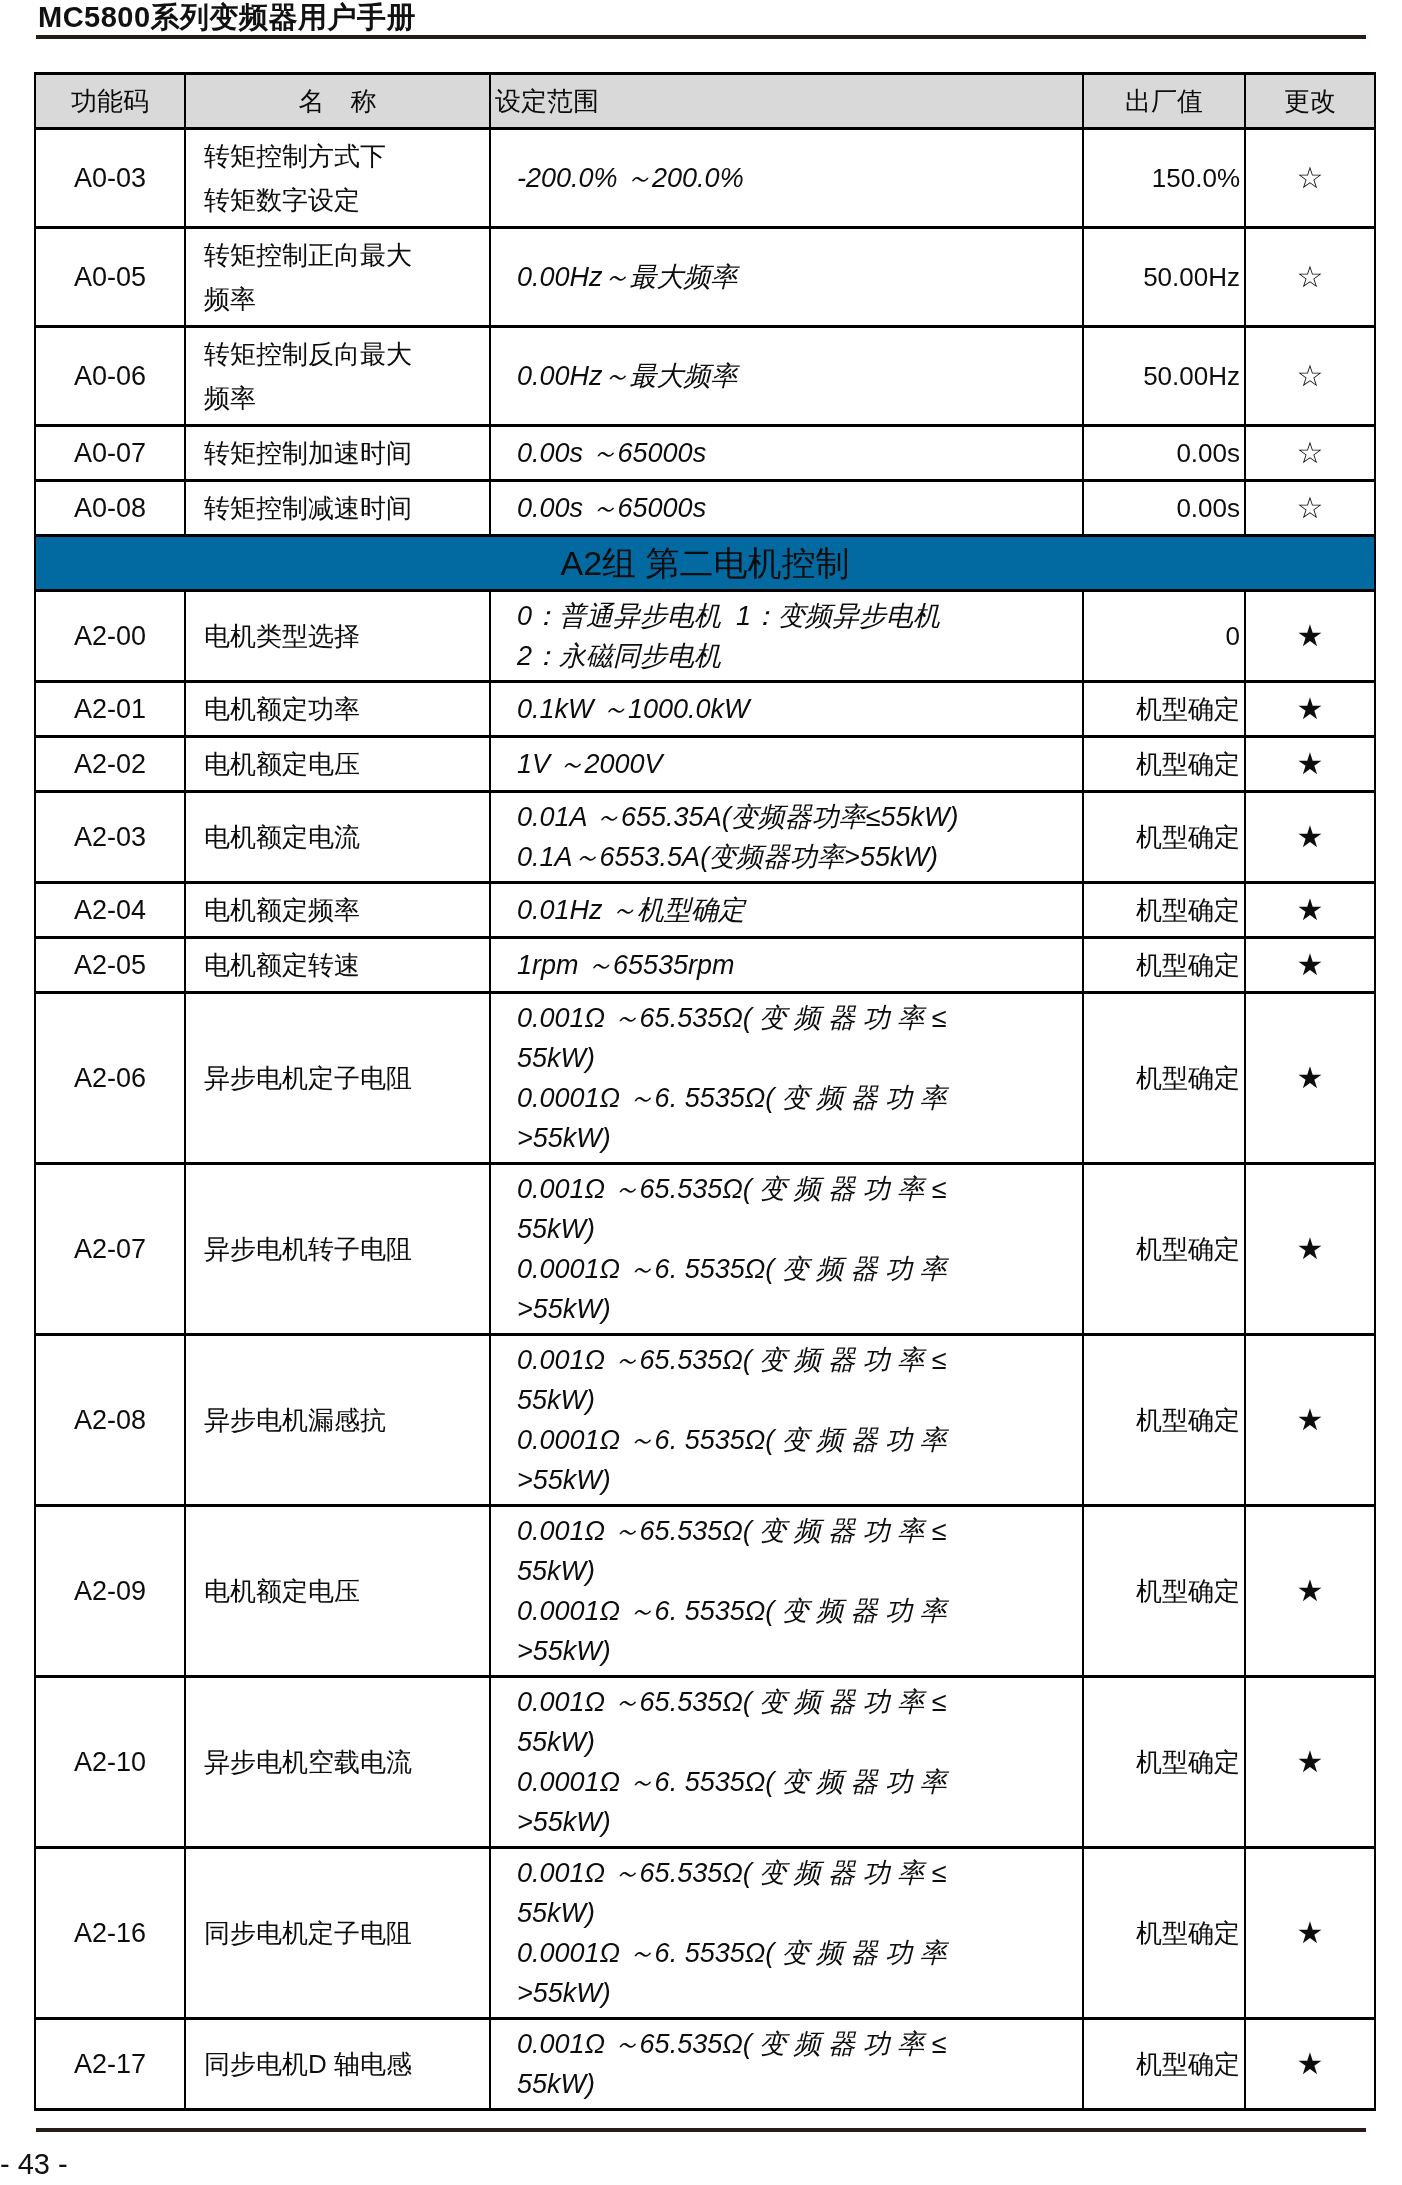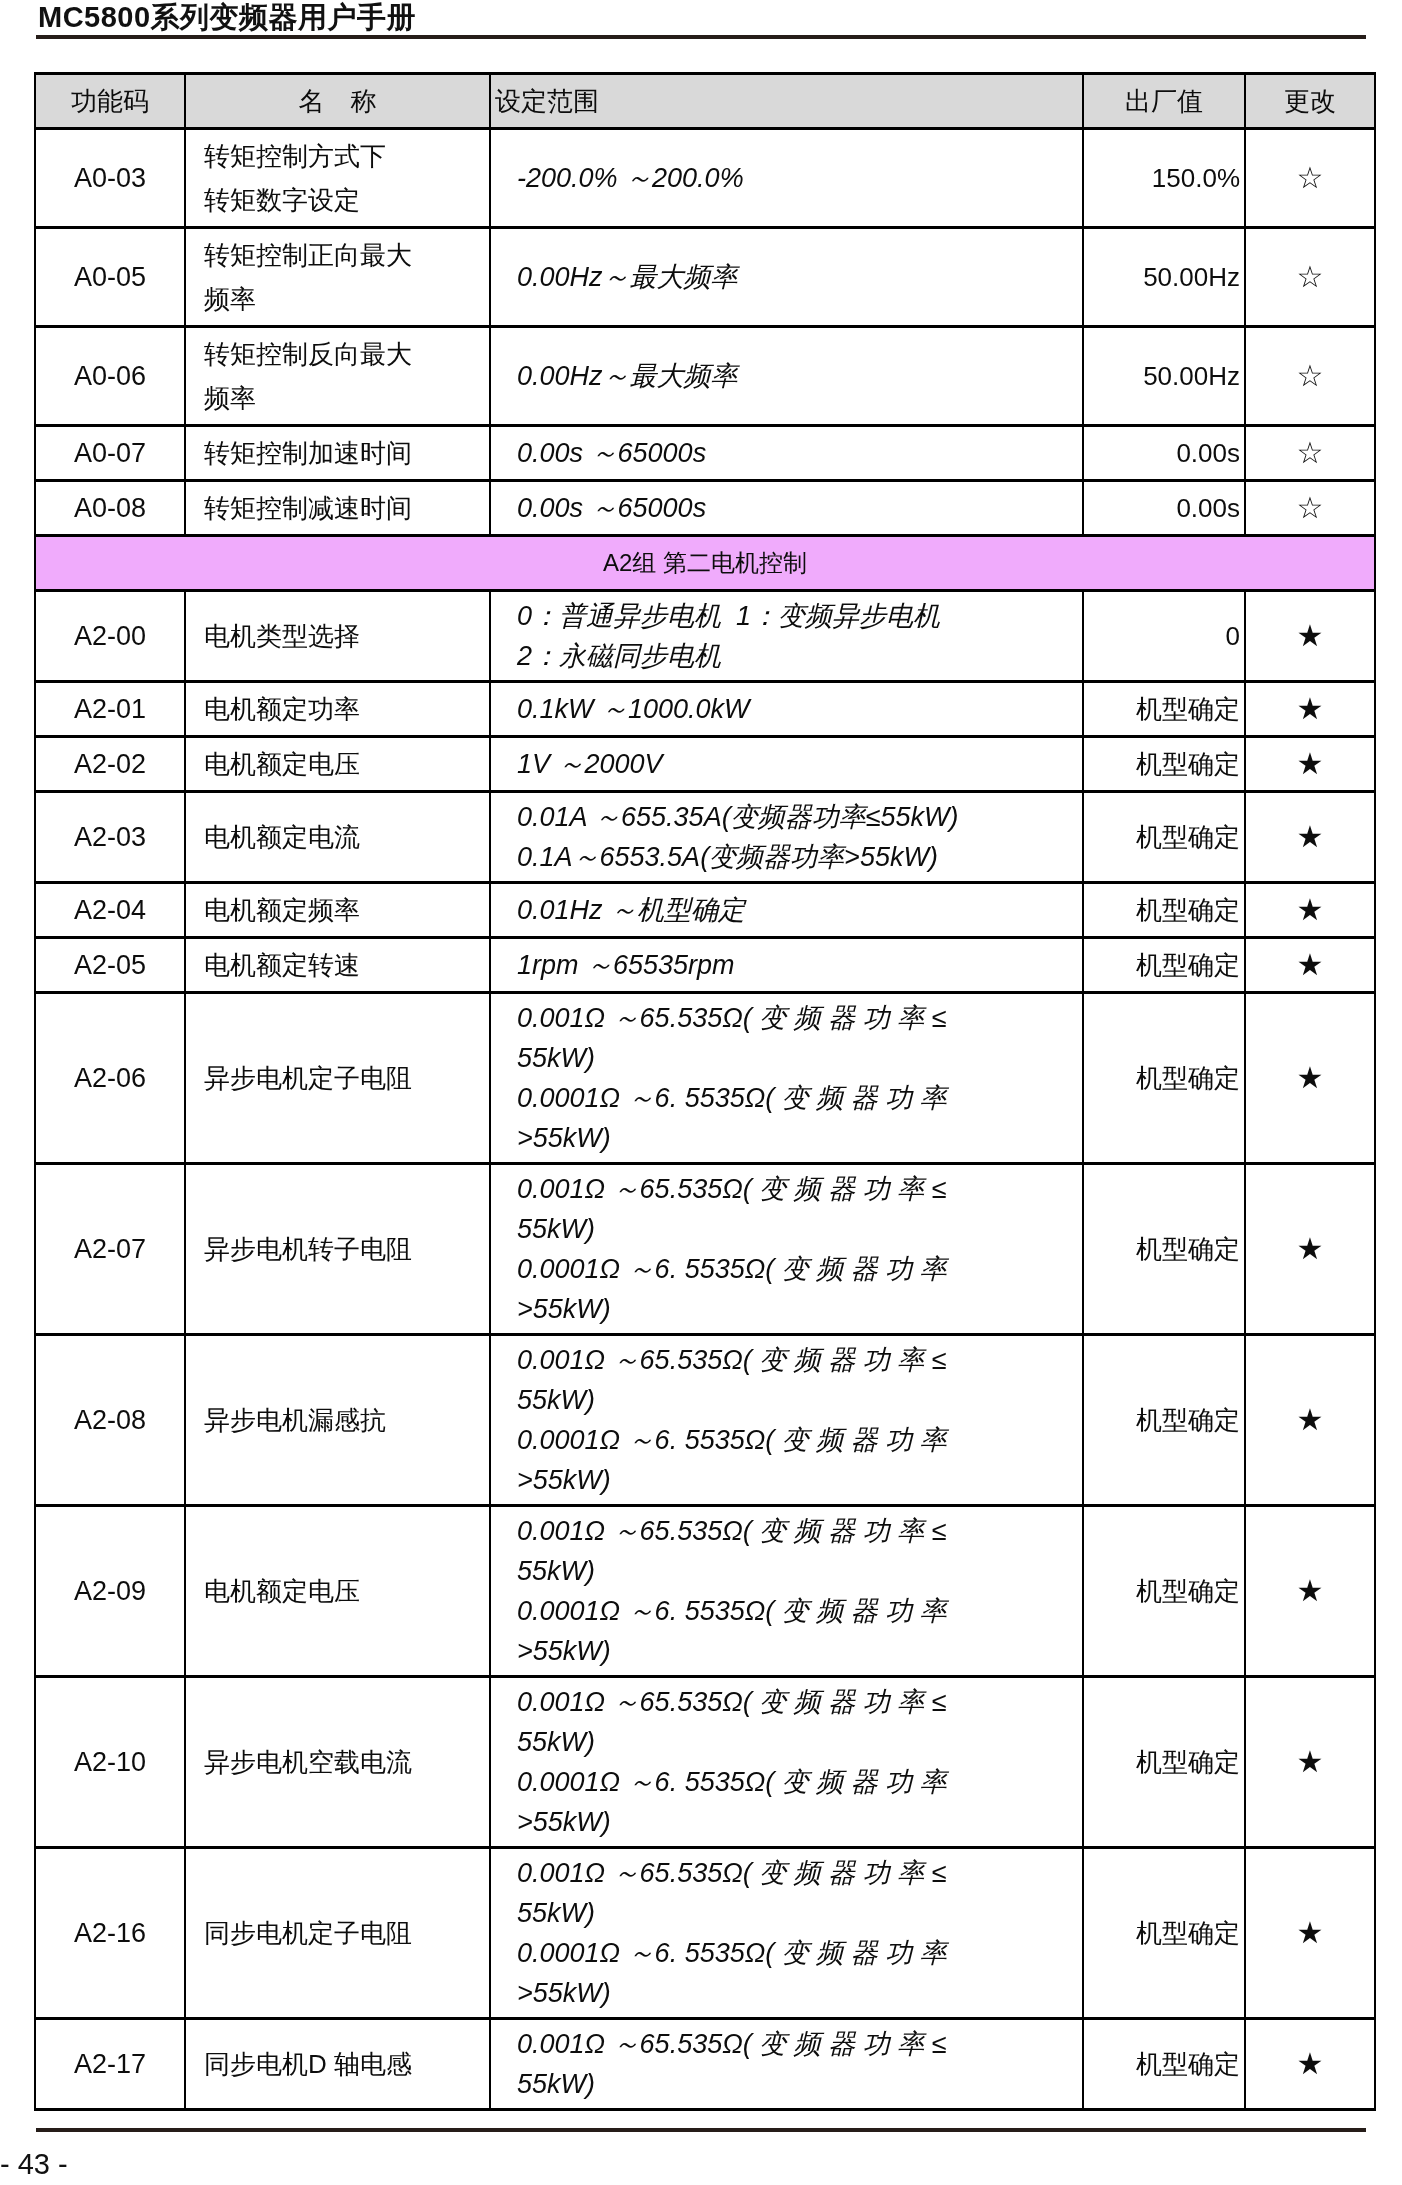--- a/index.html
+++ b/index.html
@@ -94,23 +94,23 @@
   }
   td.cell-default {
     text-align: right;
     font-size: 26px;
     line-height: 40px;
   }
   td.cell-change {
     text-align: center;
   }
   td.cell-group {
-    background: #f0abfc;
+    background: #0369a1;
     text-align: center;
-    font-size: 24px;
+    font-size: 34px;
     line-height: 44px;
     height: 44px;
   }
   .star {
     font-family: "DejaVu Sans", sans-serif;
     font-size: 30px;
     line-height: 40px;
   }
   .doc-footer {
     position: absolute;

